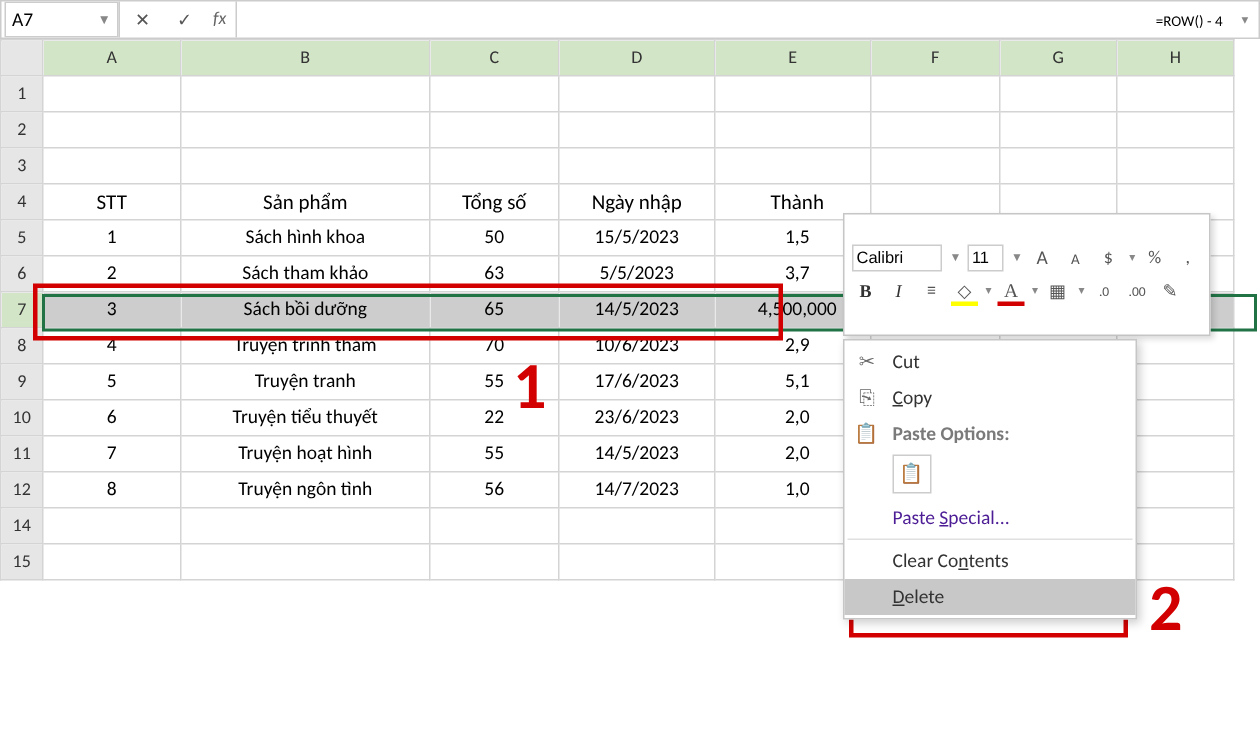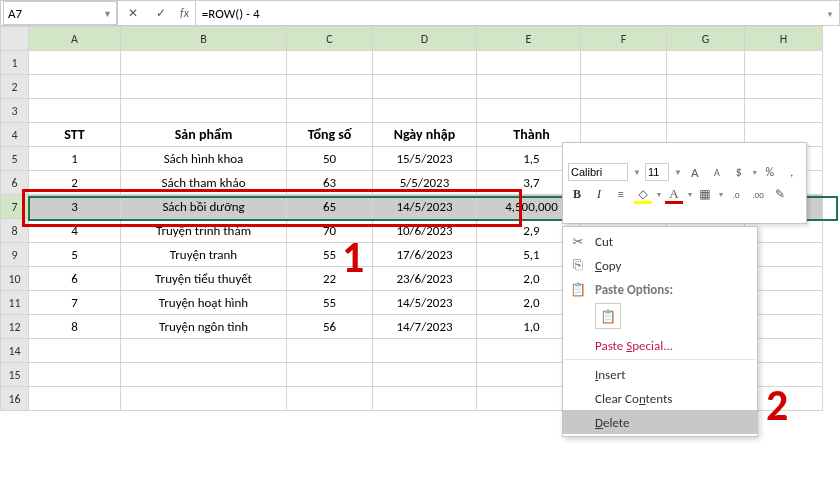--- a/index.html
+++ b/index.html
@@ -15,21 +15,21 @@
   }
   
   .bar {
     display: flex;
     align-items: center;
     height: 26px;
     border: 1px solid #ccc;
     background: #fff;
   }
   .namebox {
-    width: 114px;
+    width: 76px;
     height: 24px;
     border: 1px solid #ccc;
     display: flex;
     align-items: center;
     padding: 0 4px;
     font-size: 13px;
     background: #fff;
     margin: 2px 0 2px 2px;
   }
   .namebox .dd { margin-left: auto; color: #888; font-size: 9px; }
@@ -43,22 +43,23 @@
     gap: 10px;
     color: #999;
   }
   .fxbtns span { font-size: 12px; }
   .fx-i { font-style: italic; color: #666; font-size: 13px; }
   .formula {
     flex: 1;
     display: flex;
     align-items: center;
     padding: 0 6px;
-    font-size: 13px;
+    font-size: 10px;
     height: 100%;
+    justify-content: flex-end;
   }
   .expand {
     width: 18px;
     display: flex;
     align-items: center;
     justify-content: center;
     color: #888;
     font-size: 9px;
   }
   
@@ -97,21 +98,21 @@
   .grid .rowhdr.sel {
     background: #d2e5c6;
   }
   .grid .corner {
     background: #e6e6e6;
     width: 28px;
   }
   .grid tr.selrow td {
     background: #cdcdcd;
   }
-  .grid .hdrcell { font-weight: bold; font-size: 14px; margin-top: 18px; }
+  .grid .hdrcell { font-weight: normal; font-size: 14px; margin-top: 18px; }
   .grid .left { text-align: center; padding-left: 6px; }
   .col-A { width: 92px; }
   .col-B { width: 166px; }
   .col-C { width: 86px; }
   .col-D { width: 104px; }
   .col-E { width: 104px; }
   .col-F { width: 86px; }
   .col-G { width: 78px; }
   .col-H { width: 78px; }
   
@@ -404,31 +405,20 @@
           <th class="rowhdr">15</th>
           <td></td>
           <td></td>
           <td></td>
           <td></td>
           <td></td>
           <td></td>
           <td></td>
           <td></td>
         </tr>
-  <tr>
-          <th class="rowhdr">16</th>
-          <td></td>
-          <td></td>
-          <td></td>
-          <td></td>
-          <td></td>
-          <td></td>
-          <td></td>
-          <td></td>
-        </tr>
 </tbody>
     </table>
 </div>
 
 <div class="sel-outline" style="left:28px; top:196px; width:810px; height:25px;"></div>
 
 <div class="red-box" style="left:22px; top:189px; width:500px; height:38px;"></div>
 <div class="red-num" style="left:342px; top:230px;">1</div>
 
 <div class="mini-toolbar" style="left:562px; top:142px;">
@@ -475,28 +465,25 @@
     <span class="ico">⎘</span>
     <span><span class="underline-letter">C</span>opy</span>
   </div>
   <div class="ctx-item ctx-label" style="font-weight:bold;color:#7a7a7a">
     <span class="ico" style="color:#c7923e">📋</span>
     <span>Paste Options:</span>
   </div>
   <div class="paste-opts">
     <div class="paste-opt-btn">📋</div>
   </div>
-  <div class="ctx-item" style="color:#be185d">
+  <div class="ctx-item" style="color:#4c1d95">
     <span>Paste <span class="underline-letter">S</span>pecial...</span>
   </div>
   <div class="ctx-sep"></div>
   <div class="ctx-item">
-    <span><span class="underline-letter">I</span>nsert</span>
-  </div>
-  <div class="ctx-item">
     <span>Clear Co<span class="underline-letter">n</span>tents</span>
   </div>
   <div class="ctx-item highlight">
     <span><span class="underline-letter">D</span>elete</span>
   </div>
 </div>
 
 <div class="red-box" style="left:566px; top:395px; width:186px; height:30px;"></div>
 <div class="red-num" style="left:766px; top:378px;">2</div>
 

